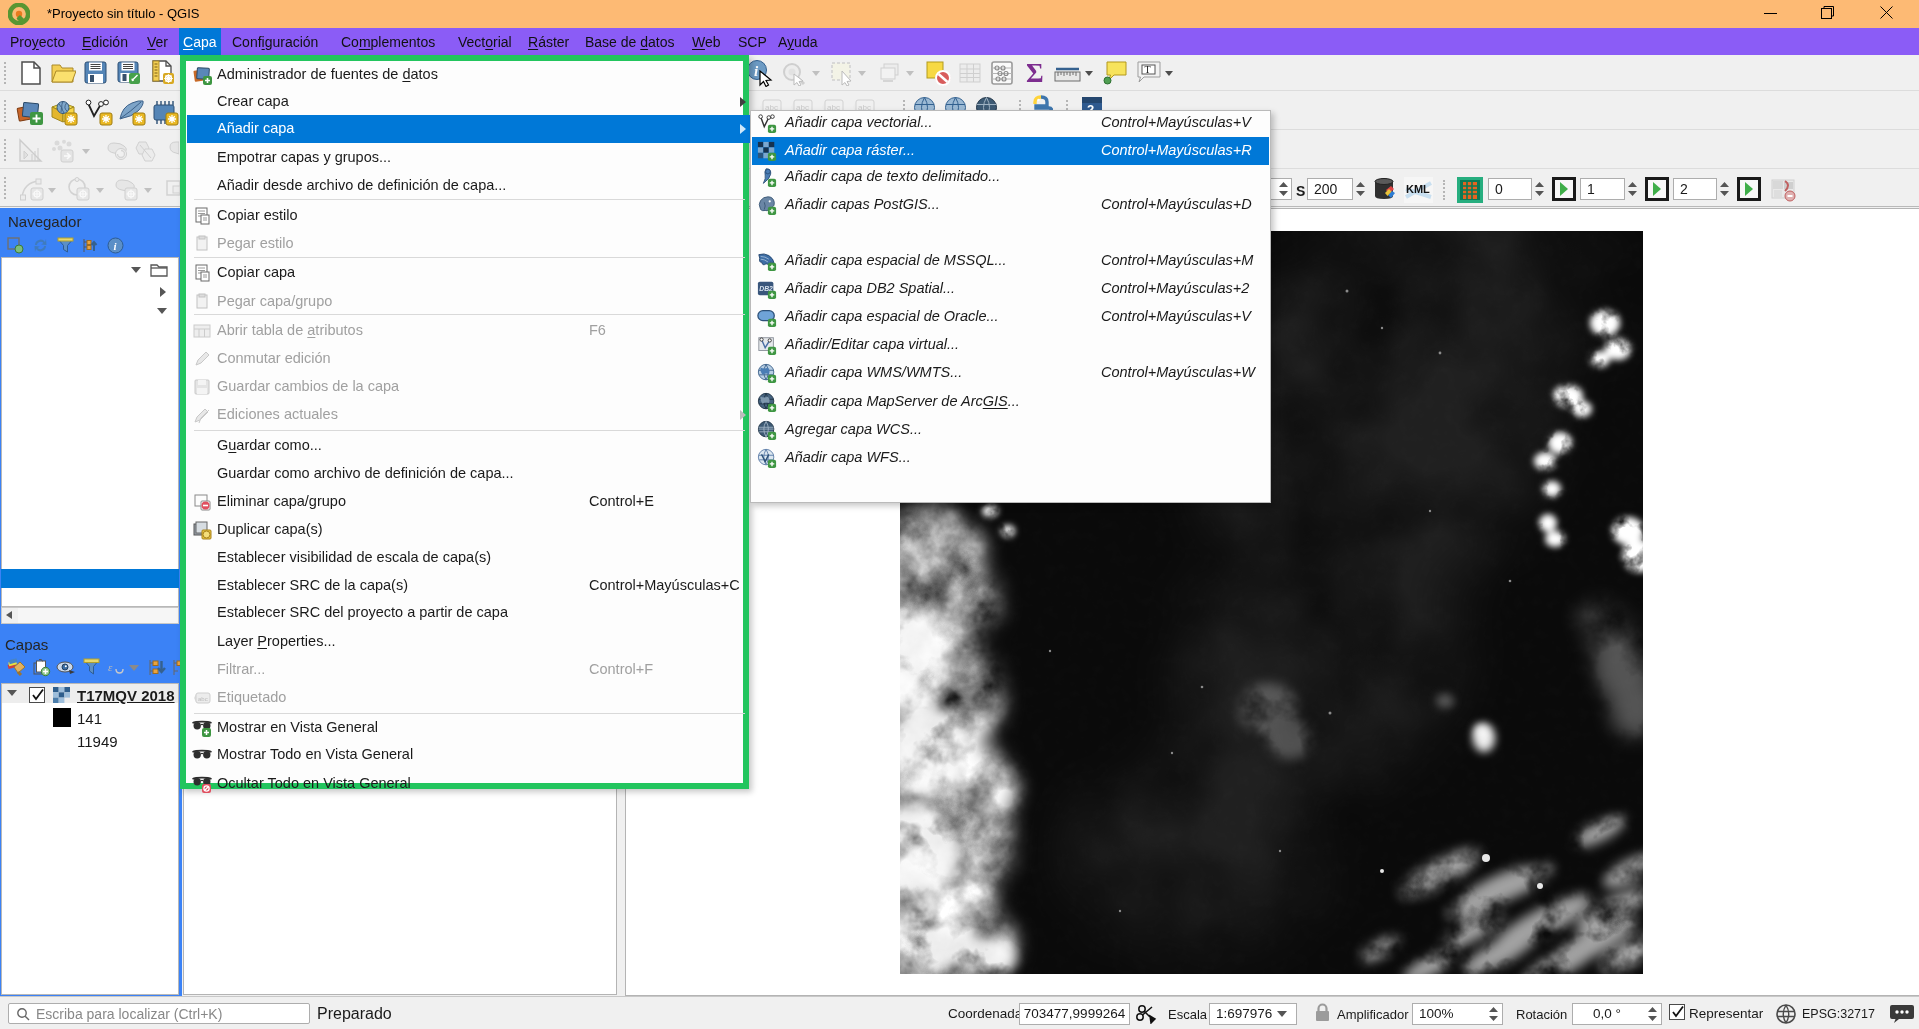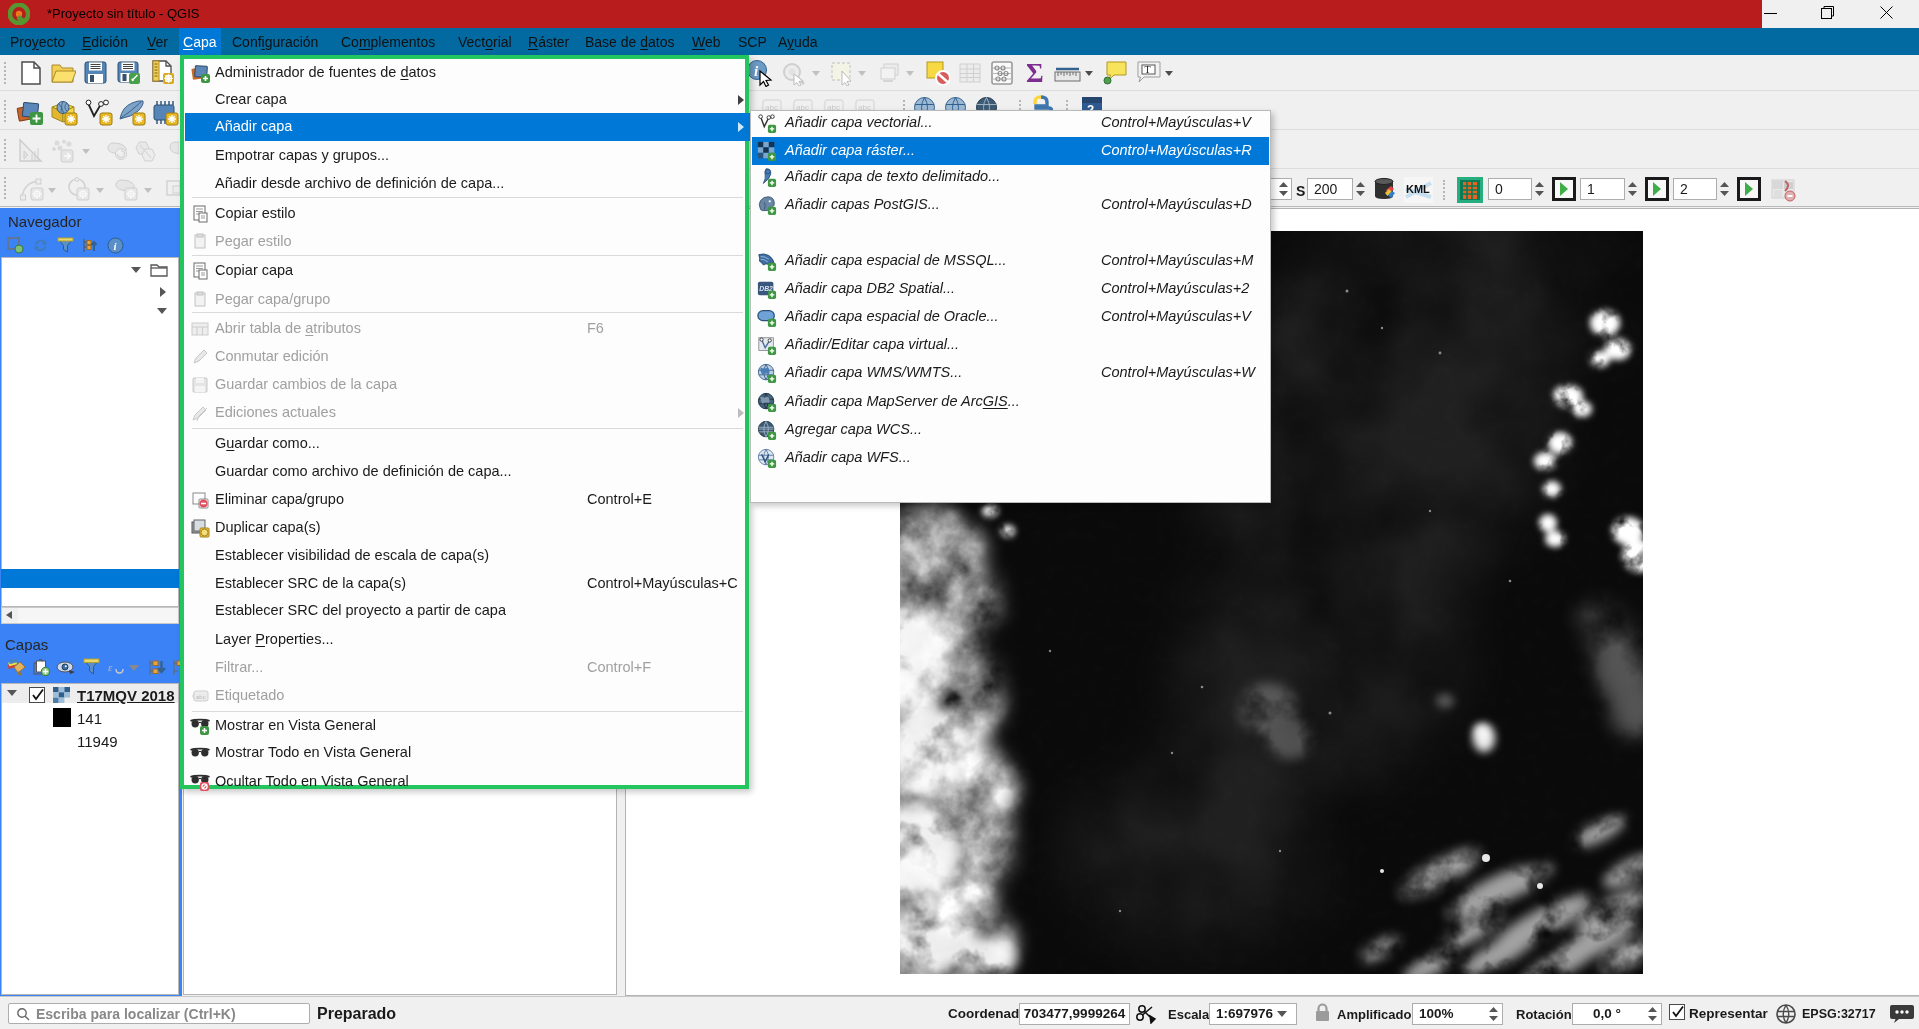--- a/index.html
+++ b/index.html
@@ -1,39 +1,39 @@
 <!DOCTYPE html>
 <html><head>
 <meta charset="utf-8">
 <style>
 * { margin:0; padding:0; box-sizing:border-box; }
 html,body { width:1919px; height:1029px; overflow:hidden; }
 body { font-family:"Liberation Sans", sans-serif; background:#f0f0f0; position:relative; color:#1a1a1a; }
 .abs { position:absolute; }
 u { text-underline-offset:2px; }
 
-#titlebar { left:0; top:0; width:1762px; height:28px; background:#b91c1c; }
+#titlebar { left:0; top:0; width:1919px; height:28px; background:#fdba74; }
 #titletext { left:47px; top:6px; font-size:13px; color:#000; }
 
-#menubar { left:0; top:28px; width:1919px; height:27px; background:#0369a1; font-size:14px; }
+#menubar { left:0; top:28px; width:1919px; height:27px; background:#8b5cf6; font-size:14px; }
 .mi { position:absolute; top:4px; height:20px; line-height:20px; color:#111; }
 
 #toolbar { left:0; top:55px; width:1919px; height:152px; background:#f0f0f0; border-bottom:1px solid #b9b9b9; }
 .tbline { position:absolute; left:0; width:1919px; height:1px; background:#dcdcdc; }
 .grip { position:absolute; width:4px; border-left:2px dotted #b5b5b5; }
 .drop { position:absolute; width:0; height:0; border-left:4px solid transparent; border-right:4px solid transparent; border-top:5px solid #4d4d4d; }
 .dropg { border-top-color:#c0c0c0; }
 
 .docktitle { font-size:15px; color:#252525; }
 .treewhite { background:#fff; border:1px solid #b8b8b8; }
 
-#statusbar { left:0; top:996px; width:1919px; height:33px; background:#f0f0f0; border-top:1px solid #c8c8c8; font-size:13px;font-weight:bold; }
+#statusbar { left:0; top:996px; width:1919px; height:33px; background:#f0f0f0; border-top:1px solid #c8c8c8; font-size:13px; }
 .inp { position:absolute; background:#fff; border:1px solid #adadad; font-size:14px; }
 
-#menupanel { left:180px; top:55px; width:569px; height:734px; background:#fdfdfd; border:4px solid #22c55e; box-shadow:3px 3px 6px rgba(0,0,0,0.22); }
+#menupanel { left:180px; top:55px; width:569px; height:734px; background:#fdfdfd; border:6px solid #22c55e; box-shadow:3px 3px 6px rgba(0,0,0,0.22); }
 #submenu { left:750px; top:110px; width:521px; height:393px; background:#fdfdfd; border:1px solid #bababa; box-shadow:3px 3px 6px rgba(0,0,0,0.22);font-style:italic; }
 .mrow { position:absolute; left:1px; width:565px; height:28px; font-size:14.5px; }
 .srow { position:absolute; left:1px; width:517px; height:28px; font-size:14.5px; }
 .mrow .txt { position:absolute; left:30px; top:5px; white-space:nowrap; }
 .srow .txt { position:absolute; left:33px; top:5px; white-space:nowrap; }
 .mrow .sc { position:absolute; left:402px; top:5px; }
 .srow .sc { position:absolute; left:349px; top:5px; }
 .mrow .ic, .srow .ic { position:absolute; left:5px; top:4px; width:20px; height:20px; }
 .hl { background:#0078d7; color:#fff; }
 .gray { color:#a0a0a0; }

